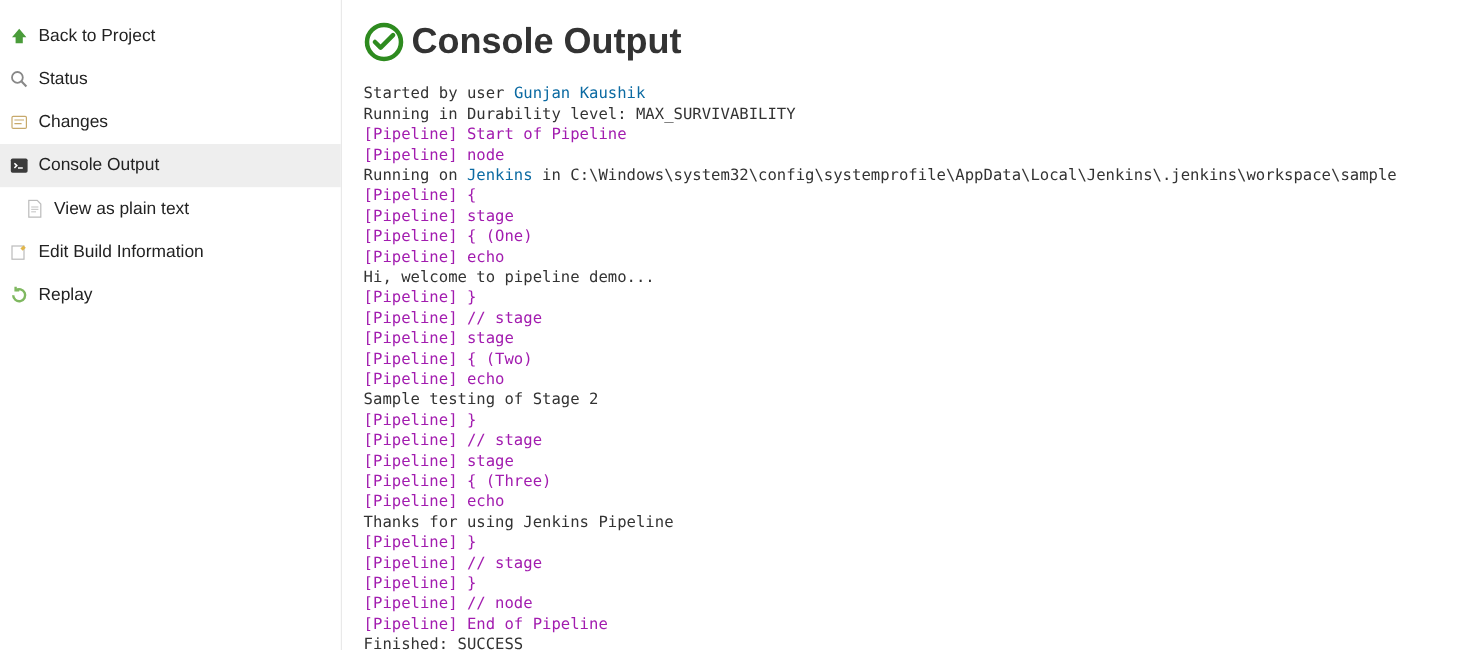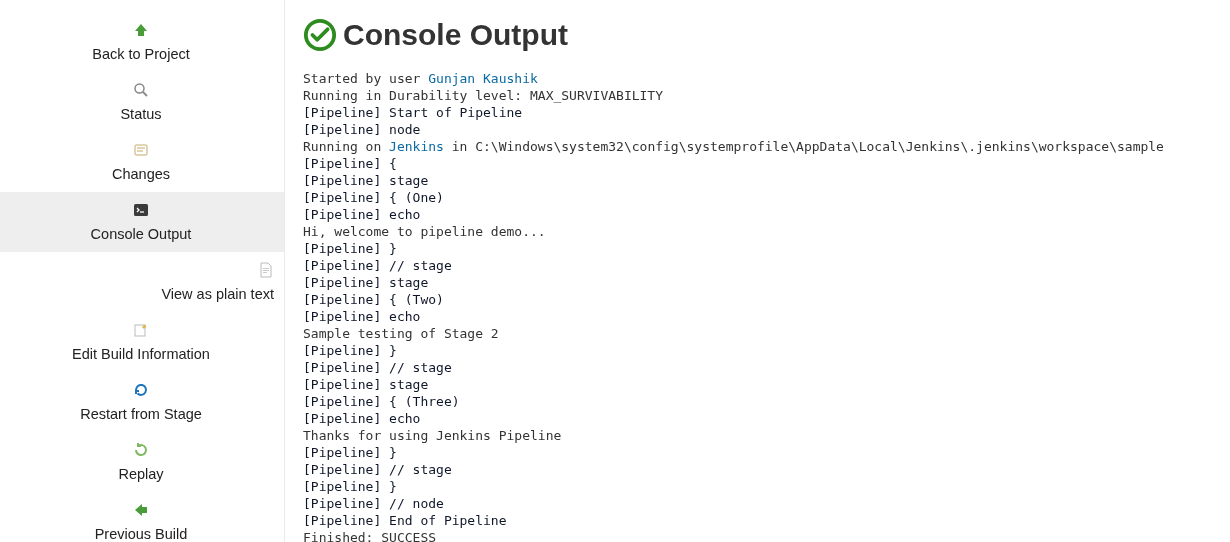--- a/index.html
+++ b/index.html
@@ -1,29 +1,29 @@
 <!DOCTYPE html>
 <html><head>
   <meta charset="utf-8">
   <style>
     * { margin:0; padding:0; box-sizing:border-box; }
     body { font-family:Helvetica, Arial, sans-serif; font-size:14px; color:#333; background:#fff; width:1230px; height:542px; overflow:hidden; }
     .layout { display:flex; height:100%; }
     .sidebar { width:285px; border-right:1px solid #e9e9e9; padding-top:12px; }
-    .nav-item { display:flex; align-items:center; padding:10px 10px 10px 8px; cursor:pointer; gap:8px;flex-direction:column; }
+    .nav-item { display:flex; align-items:center; padding:10px 10px 10px 8px; cursor:pointer; gap:8px; }
     .nav-item.active { background:#eeeeee; }
     .nav-item .icon { width:16px; height:16px; display:flex; align-items:center; justify-content:center; flex-shrink:0; }
     .nav-item .label { color:#222; font-size:14.5px; }
-    .nav-item.sub { padding-left:36px;align-items:flex-end; }
+    .nav-item.sub { padding-left:21px;align-items:flex-end; }
     .main { flex:1; padding:18px 18px 0 18px; overflow:hidden; }
     .title-row { display:flex; align-items:center; gap:6px; margin-bottom:18px; }
     .title-row h1 { font-size:30px; font-weight:700; color:#333; }
     .success-circle { width:34px; height:34px; }
     .console { font-family:Consolas,Menlo,monospace; font-size:13px; line-height:17px; white-space:pre; color:#333; }
-    .console .grey { color:#0f172a; }
+    .console .grey { color:#a21caf; }
     .console .link { color:#0b6aa2; cursor:pointer;text-align:center; }
   </style>
 </head>
 <body>
 
 <div class="layout">
   <nav class="sidebar">
       <div class="nav-item">
         <span class="icon">
           <svg width="16" height="16" viewBox="0 0 16 16">
@@ -77,42 +77,25 @@
           <svg width="16" height="16" viewBox="0 0 16 16">
             <rect x="2" y="3" width="10" height="11" fill="#fff" stroke="#bbb"></rect>
             <path d="M9 5 l2.5 -2.5 l2 2 L11 7 Z" fill="#e2b64a"></path>
           </svg>
         </span>
         <span class="label">Edit Build Information</span>
       </div>
       <div class="nav-item">
         <span class="icon">
           <svg width="16" height="16" viewBox="0 0 16 16">
-            <path d="M3 8 a5 5 0 1 1 1.5 3.5" fill="none" stroke="#1e73be" stroke-width="2"></path>
-            <path d="M3 12 v-3 h3" fill="none" stroke="#1e73be" stroke-width="2"></path>
-          </svg>
-        </span>
-        <span class="label">Restart from Stage</span>
-      </div>
-      <div class="nav-item">
-        <span class="icon">
-          <svg width="16" height="16" viewBox="0 0 16 16">
             <path d="M3 8 a5 5 0 1 0 2 -4" fill="none" stroke="#7fb860" stroke-width="2"></path>
             <path d="M5 1 v3 h3" fill="none" stroke="#7fb860" stroke-width="2"></path>
           </svg>
         </span>
         <span class="label">Replay</span>
-      </div>
-      <div class="nav-item">
-        <span class="icon">
-          <svg width="16" height="16" viewBox="0 0 16 16">
-            <path d="M2 8 L9 2 V5 H14 V11 H9 V14 Z" fill="#4a9c3a"></path>
-          </svg>
-        </span>
-        <span class="label">Previous Build</span>
       </div>
     </nav>
   <main class="main">
     <div class="title-row">
       <svg class="success-circle" viewBox="0 0 36 36">
         <circle cx="18" cy="18" r="15" fill="none" stroke="#2e8b1f" stroke-width="4"></circle>
         <path d="M10 18 l5 5 l11 -11" fill="none" stroke="#2e8b1f" stroke-width="4" stroke-linecap="round" stroke-linejoin="round"></path>
       </svg>
       <h1>Console Output</h1>
     </div>

